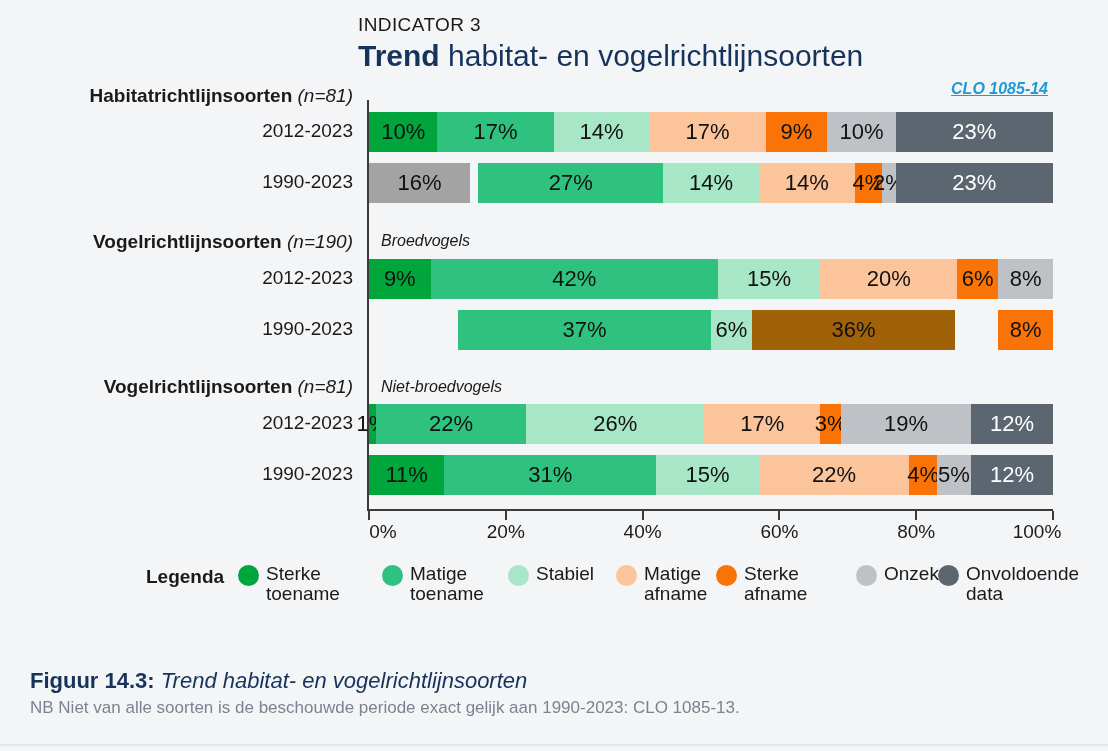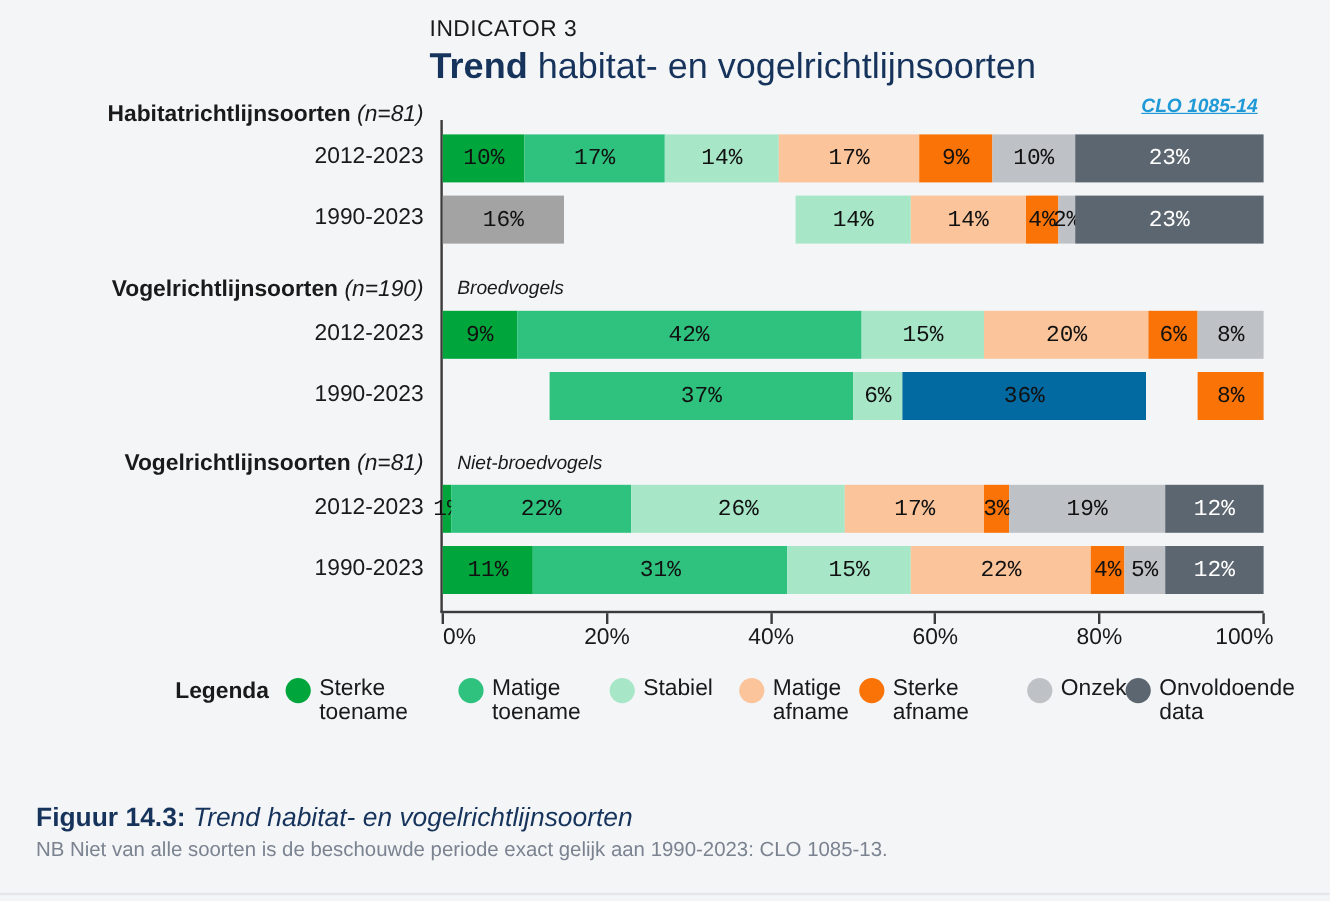--- a/index.html
+++ b/index.html
@@ -116,25 +116,24 @@
     height: 40px;
     width: 684px;
   }
   .seg {
     position: absolute;
     top: 0;
     height: 40px;
     display: flex;
     align-items: center;
     justify-content: center;
-    font-size: 19px;
+    font-size: 22px;
     color: #111111;
     overflow: visible;
     white-space: nowrap;
-    font-family: Liberation Mono, monospace;
   }
   .seg.on-dark { color: #ffffff; }
 
   
   .legend {
     position: absolute;
     left: 0;
     top: 556px;
     width: 1108px;
     height: 60px;
@@ -231,38 +230,39 @@
         <div class="seg" style="left: 0px; width: 68.4px; background: rgb(0, 166, 60);">10%</div>
         <div class="seg" style="left: 68.4px; width: 116.28px; background: rgb(46, 194, 126);">17%</div>
         <div class="seg" style="left: 184.68px; width: 95.76px; background: rgb(168, 230, 200);">14%</div>
         <div class="seg" style="left: 280.44px; width: 116.28px; background: rgb(251, 196, 154);">17%</div>
         <div class="seg" style="left: 396.72px; width: 61.56px; background: rgb(249, 115, 6);">9%</div>
         <div class="seg" style="left: 458.28px; width: 68.4px; background: rgb(190, 194, 198);">10%</div>
         <div class="seg on-dark" style="left: 526.68px; width: 157.32px; background: rgb(92, 102, 112);">23%</div>
       </div>
       <div class="bar-row" style="top: 163px;">
         <div class="seg" style="left: 0px; width: 101px; background: #a3a3a3;">16%</div>
+        <div class="seg" style="left: 109.44px; width: 184.68px; background: rgb(46, 194, 126);">27%</div>
         <div class="seg" style="left: 294.12px; width: 95.76px; background: rgb(168, 230, 200);">14%</div>
         <div class="seg" style="left: 389.88px; width: 95.76px; background: rgb(251, 196, 154);">14%</div>
         <div class="seg" style="left: 485.64px; width: 27.36px; background: rgb(249, 115, 6);">4%</div>
         <div class="seg" style="left: 513px; width: 13.68px; background: rgb(190, 194, 198);">2%</div>
         <div class="seg on-dark" style="left: 526.68px; width: 157.32px; background: rgb(92, 102, 112);">23%</div>
       </div>
       <div class="bar-row" style="top: 259px;">
         <div class="seg" style="left: 0px; width: 61.56px; background: rgb(0, 166, 60);">9%</div>
         <div class="seg" style="left: 61.56px; width: 287.28px; background: rgb(46, 194, 126);">42%</div>
         <div class="seg" style="left: 348.84px; width: 102.6px; background: rgb(168, 230, 200);">15%</div>
         <div class="seg" style="left: 451.44px; width: 136.8px; background: rgb(251, 196, 154);">20%</div>
         <div class="seg" style="left: 588.24px; width: 41.04px; background: rgb(249, 115, 6);">6%</div>
         <div class="seg" style="left: 629.28px; width: 54.72px; background: rgb(190, 194, 198);">8%</div>
       </div>
       <div class="bar-row" style="top: 310px;">
         <div class="seg" style="left: 88.92px; width: 253.08px; background: rgb(46, 194, 126);">37%</div>
         <div class="seg" style="left: 342px; width: 41.04px; background: rgb(168, 230, 200);">6%</div>
-        <div class="seg" style="left: 383.04px; width: 203px; background: #0369a1;">36%</div>
+        <div class="seg" style="left: 383.04px; width: 203px; background: #a16207;">36%</div>
         <div class="seg" style="left: 629.28px; width: 54.72px; background: rgb(249, 115, 6);">8%</div>
       </div>
       <div class="bar-row" style="top: 404px;">
         <div class="seg" style="left: 0px; width: 6.84px; background: rgb(0, 166, 60);">1%</div>
         <div class="seg" style="left: 6.84px; width: 150.48px; background: rgb(46, 194, 126);">22%</div>
         <div class="seg" style="left: 157.32px; width: 177.84px; background: rgb(168, 230, 200);">26%</div>
         <div class="seg" style="left: 335.16px; width: 116.28px; background: rgb(251, 196, 154);">17%</div>
         <div class="seg" style="left: 451.44px; width: 20.52px; background: rgb(249, 115, 6);">3%</div>
         <div class="seg" style="left: 471.96px; width: 129.96px; background: rgb(190, 194, 198);">19%</div>
         <div class="seg on-dark" style="left: 601.92px; width: 82.08px; background: rgb(92, 102, 112);">12%</div>

